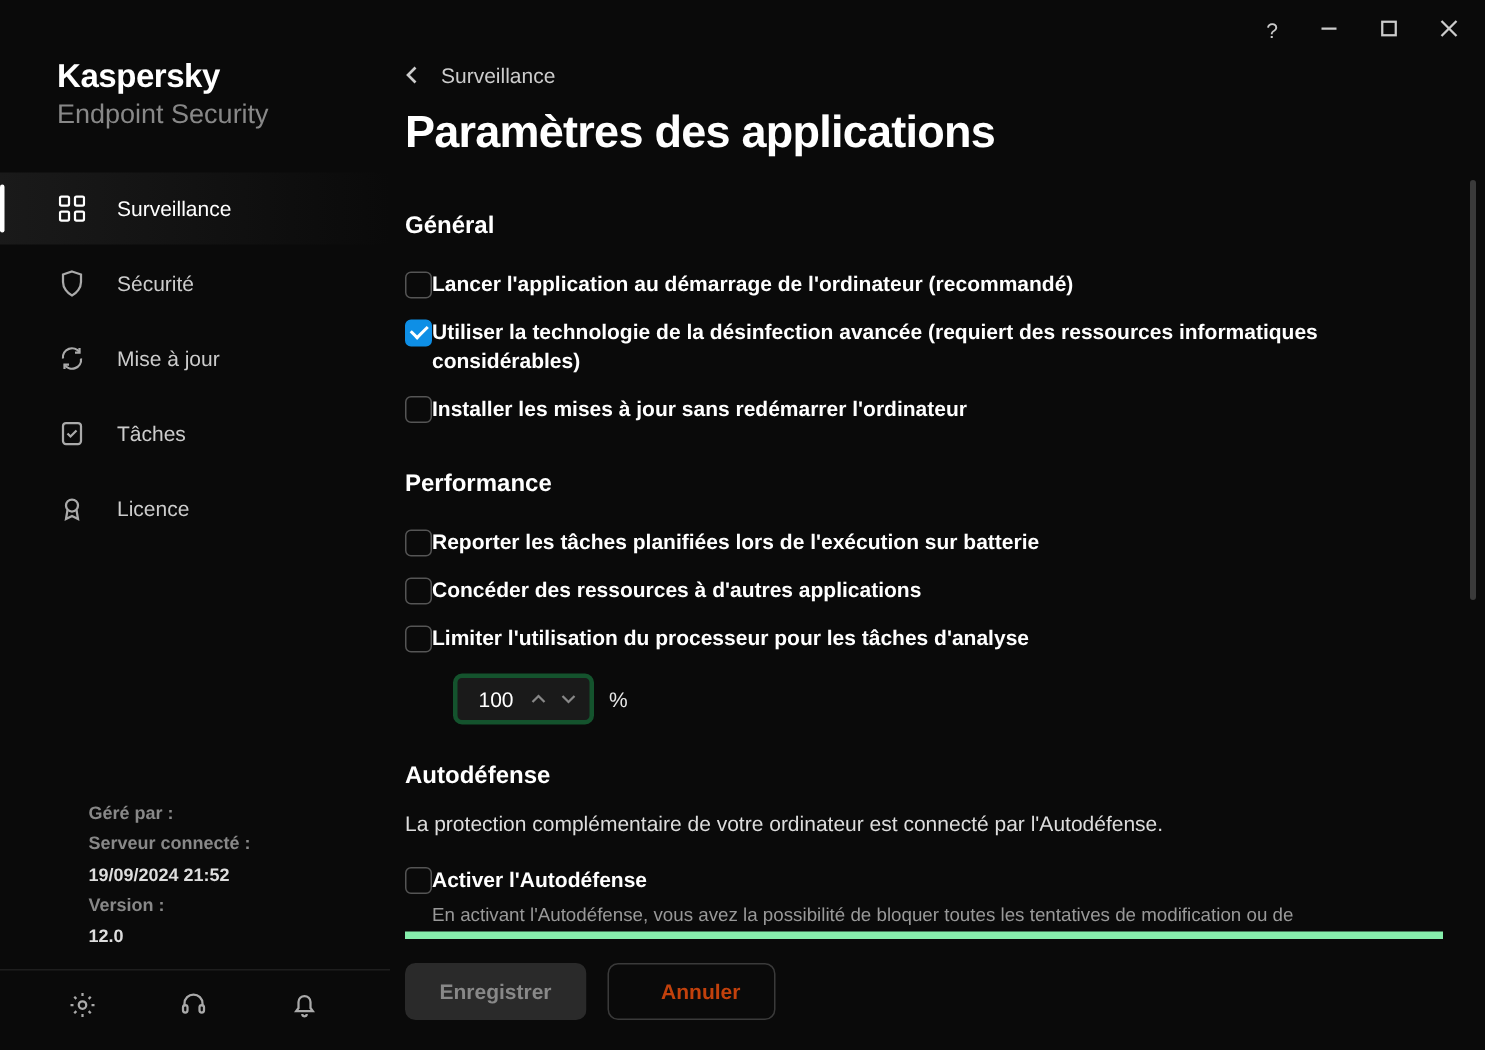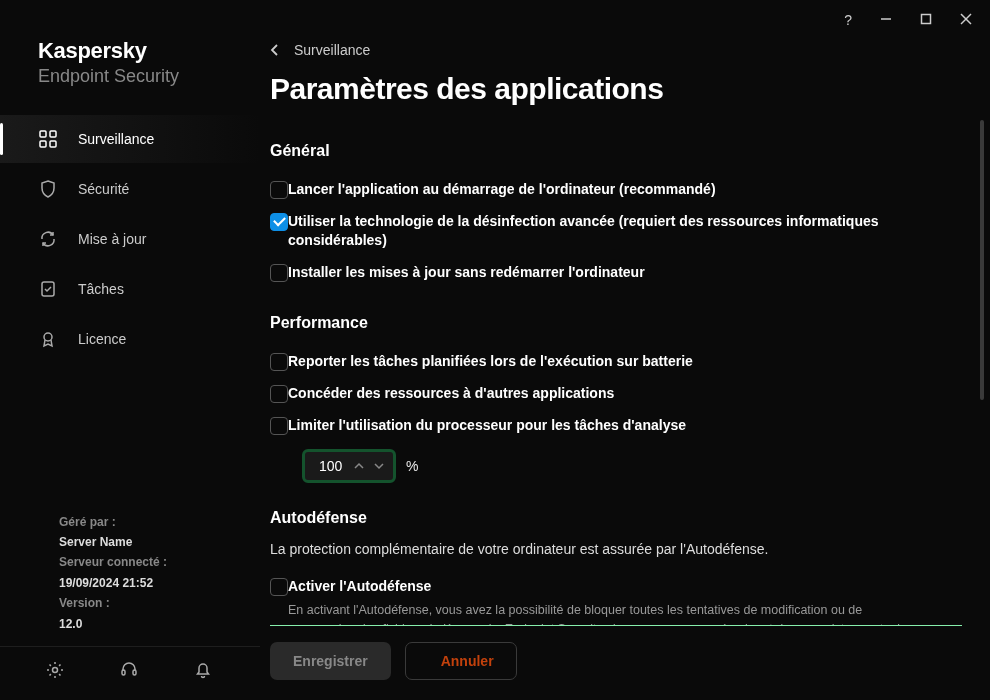--- a/index.html
+++ b/index.html
@@ -106,21 +106,21 @@
   .spinner-box {
     display: inline-flex; align-items: center;
     border: 3px solid #14532d; border-radius: 6px;
     padding: 6px 8px 6px 14px; background: #1a1a1a;
   }
   .spinner-val { min-width: 28px; color: #fff; }
   .spinner-arrows { display: flex; gap: 8px; margin-left: 6px; }
   .spinner-arrows svg { cursor: pointer; }
   .footer {
     display: flex; gap: 14px; padding: 16px 0 20px 0;
-    border-top: 1px solid #86efac;
+    border-top: 5px solid #86efac;
   }
   .btn {
     padding: 10px 22px; border-radius: 7px;
     font-weight: 600; font-size: 14px; cursor: pointer;
     border: 1px solid transparent;
   }
   .btn-primary { background: #2a2a2a; color: #888; }
   .btn-secondary { background: transparent; color: #c2410c; border-color: #3a3a3a; padding-left: 35px; }
 </style>
 </head>
@@ -192,21 +192,20 @@
               <circle cx="9" cy="7" r="4"></circle>
               <path d="M6 10 L5 16 L9 14 L13 16 L12 10"></path>
             </svg>
           </span>
         <span>Licence</span>
       </div>
     </nav>
     <div class="sidebar-spacer"></div>
     <div class="sidebar-info">
       <div>Géré par :</div>
-      <div class="value">Server Name</div>
       <div>Serveur connecté :</div>
       <div class="value">19/09/2024 21:52</div>
       <div>Version :</div>
       <div class="value">12.0</div>
     </div>
     <div class="sidebar-bottom">
       <span><svg width="18" height="18" viewBox="0 0 18 18" fill="none" stroke="#aaa" stroke-width="1.5">
             <circle cx="9" cy="9" r="2.5"></circle>
             <path d="M9 1v2M9 15v2M1 9h2M15 9h2M3.5 3.5l1.4 1.4M13.1 13.1l1.4 1.4M14.5 3.5l-1.4 1.4M4.9 13.1l-1.4 1.4"></path>
           </svg></span>
@@ -268,21 +267,21 @@
               </svg>
             <svg width="12" height="12">
                 <path d="M2 4 L6 8 L10 4" fill="none" stroke="#888" stroke-width="1.5"></path>
               </svg>
           </span>
         </span>
         <span>%</span>
       </div>
 
       <h2 style="margin-top:22px">Autodéfense</h2>
-      <p class="desc">La protection complémentaire de votre ordinateur est assurée par l'Autodéfense.</p>
+      <p class="desc">La protection complémentaire de votre ordinateur est connecté par l'Autodéfense.</p>
       <div class="check-row">
         <span class="checkbox"></span>
         <div>
           <div class="check-label">Activer l'Autodéfense</div>
           <div class="check-sub">En activant l'Autodéfense, vous avez la possibilité de bloquer toutes les tentatives de modification ou de suppression des fichiers de Kaspersky Endpoint Security, des processus en mémoire et des enregistrements du registre système.</div>
         </div>
       </div>
       
     </div>
 

